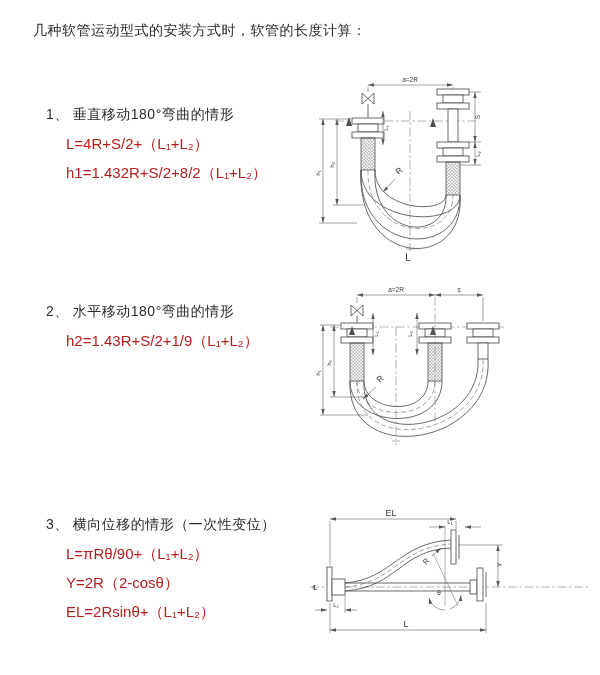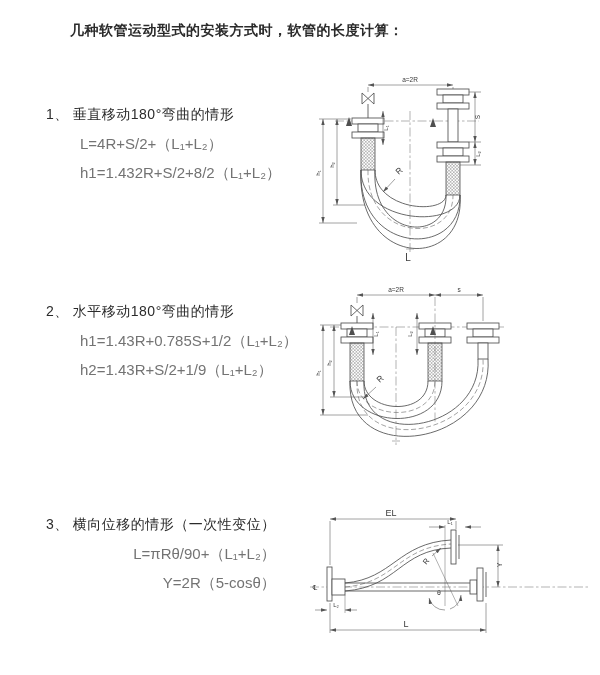--- a/index.html
+++ b/index.html
@@ -1,22 +1,22 @@
 <!DOCTYPE html>
 <html><head>
 <meta charset="utf-8">
 <style>
   html,body{margin:0;padding:0;background:#e9e9e9;}
   .page{position:relative;width:600px;height:675px;background:#ffffff;overflow:hidden;
         font-family:"Liberation Sans","DejaVu Sans",sans-serif;color:#2b2b2b;}
-  .title{position:absolute;left:33px;top:22px;font-size:14px;font-weight:700;letter-spacing:.5px;margin-left:37px;}
+  .title{position:absolute;left:33px;top:22px;font-size:14px;font-weight:400;letter-spacing:.5px;}
   .sec{position:absolute;left:46px;}
   .sec-head{font-size:14px;font-weight:400;letter-spacing:.5px;white-space:nowrap;}
   .sec-num{margin-right:4px;}
-  .formula{margin-left:34px;margin-top:11px;font-size:15px;line-height:18px;white-space:nowrap;color:#737373;}
+  .formula{margin-left:20px;margin-top:11px;font-size:15px;line-height:18px;white-space:nowrap;color:#b91c1c;}
   .diag{position:absolute;}
   svg .ln{fill:none;stroke:#4f4f4f;stroke-width:0.85;}
   svg .fl{fill:#ffffff;stroke:#4f4f4f;stroke-width:0.85;}
   svg .dim{fill:none;stroke:#555;stroke-width:0.55;}
   svg .cl{fill:none;stroke:#666;stroke-width:0.5;stroke-dasharray:9 2.5 2.5 2.5;}
   svg .dash{fill:none;stroke:#666;stroke-width:0.6;stroke-dasharray:5 2.6;}
   svg .thin{fill:none;stroke:#666;stroke-width:0.5;}
   svg text{fill:#3a3a3a;font-family:"Liberation Sans","DejaVu Sans",sans-serif;}
   svg .arrfill{fill:#4f4f4f;stroke:none;}
 </style>
@@ -32,30 +32,30 @@
       <span class="sec-num">1、</span><span>垂直移动180°弯曲的情形</span>
     </div>
     <div class="formula">L=4R+S/2+（L₁+L₂）</div>
     <div class="formula">h1=1.432R+S/2+8/2（L₁+L₂）</div>
   </div>
 
   <div class="sec" style="top:303px;">
     <div class="sec-head">
       <span class="sec-num">2、</span><span>水平移动180°弯曲的情形</span>
     </div>
-    <div class="formula">h1=1.43R+0.785S+1/2（L₁+L₂）</div>
     <div class="formula">h2=1.43R+S/2+1/9（L₁+L₂）</div>
   </div>
 
-  <div class="sec" style="top:516px;text-align:right;">
+  <div class="sec" style="top:516px;">
     <div class="sec-head">
       <span class="sec-num">3、</span><span>横向位移的情形（一次性变位）</span>
     </div>
     <div class="formula">L=πRθ/90+（L₁+L₂）</div>
-    <div class="formula">Y=2R（5-cosθ）</div>
+    <div class="formula">Y=2R（2-cosθ）</div>
+    <div class="formula">EL=2Rsinθ+（L₁+L₂）</div>
   </div>
 
   <svg class="diag" style="left:313px;top:73px;" width="255" height="190" viewBox="0 0 255 190">
     <defs>
       <marker id="ar1" viewBox="0 -2 6 4" markerWidth="6" markerHeight="4" refX="6" refY="0" orient="auto-start-reverse" markerUnits="userSpaceOnUse">
         <path d="M0,-1.7 L6,0 L0,1.7 Z" fill="#555"></path>
       </marker>
       <pattern id="br1" width="3.2" height="3.2" patternUnits="userSpaceOnUse">
         <path d="M0,3.2 L3.2,0 M0,0 L3.2,3.2" stroke="#8a8a8a" stroke-width="0.5"></path>
       </pattern>

